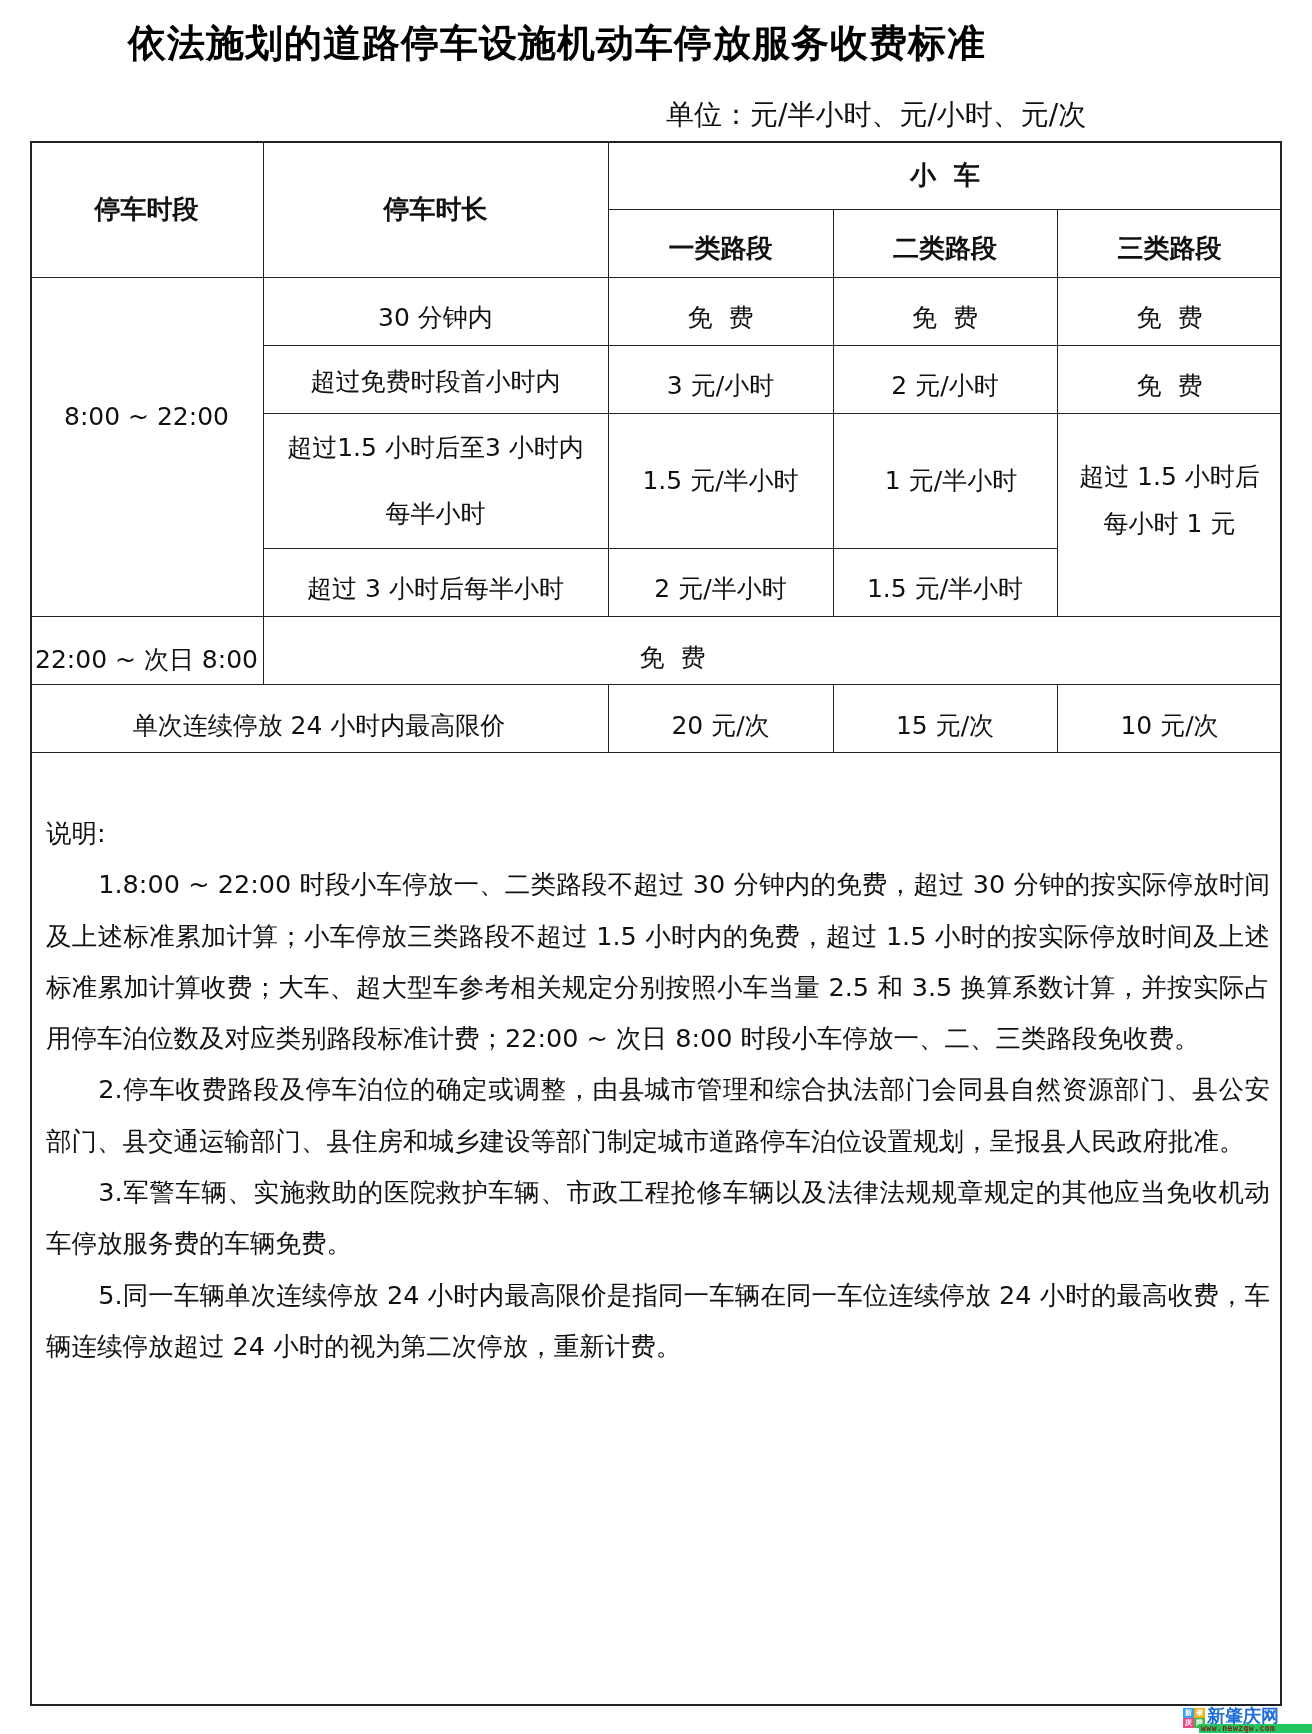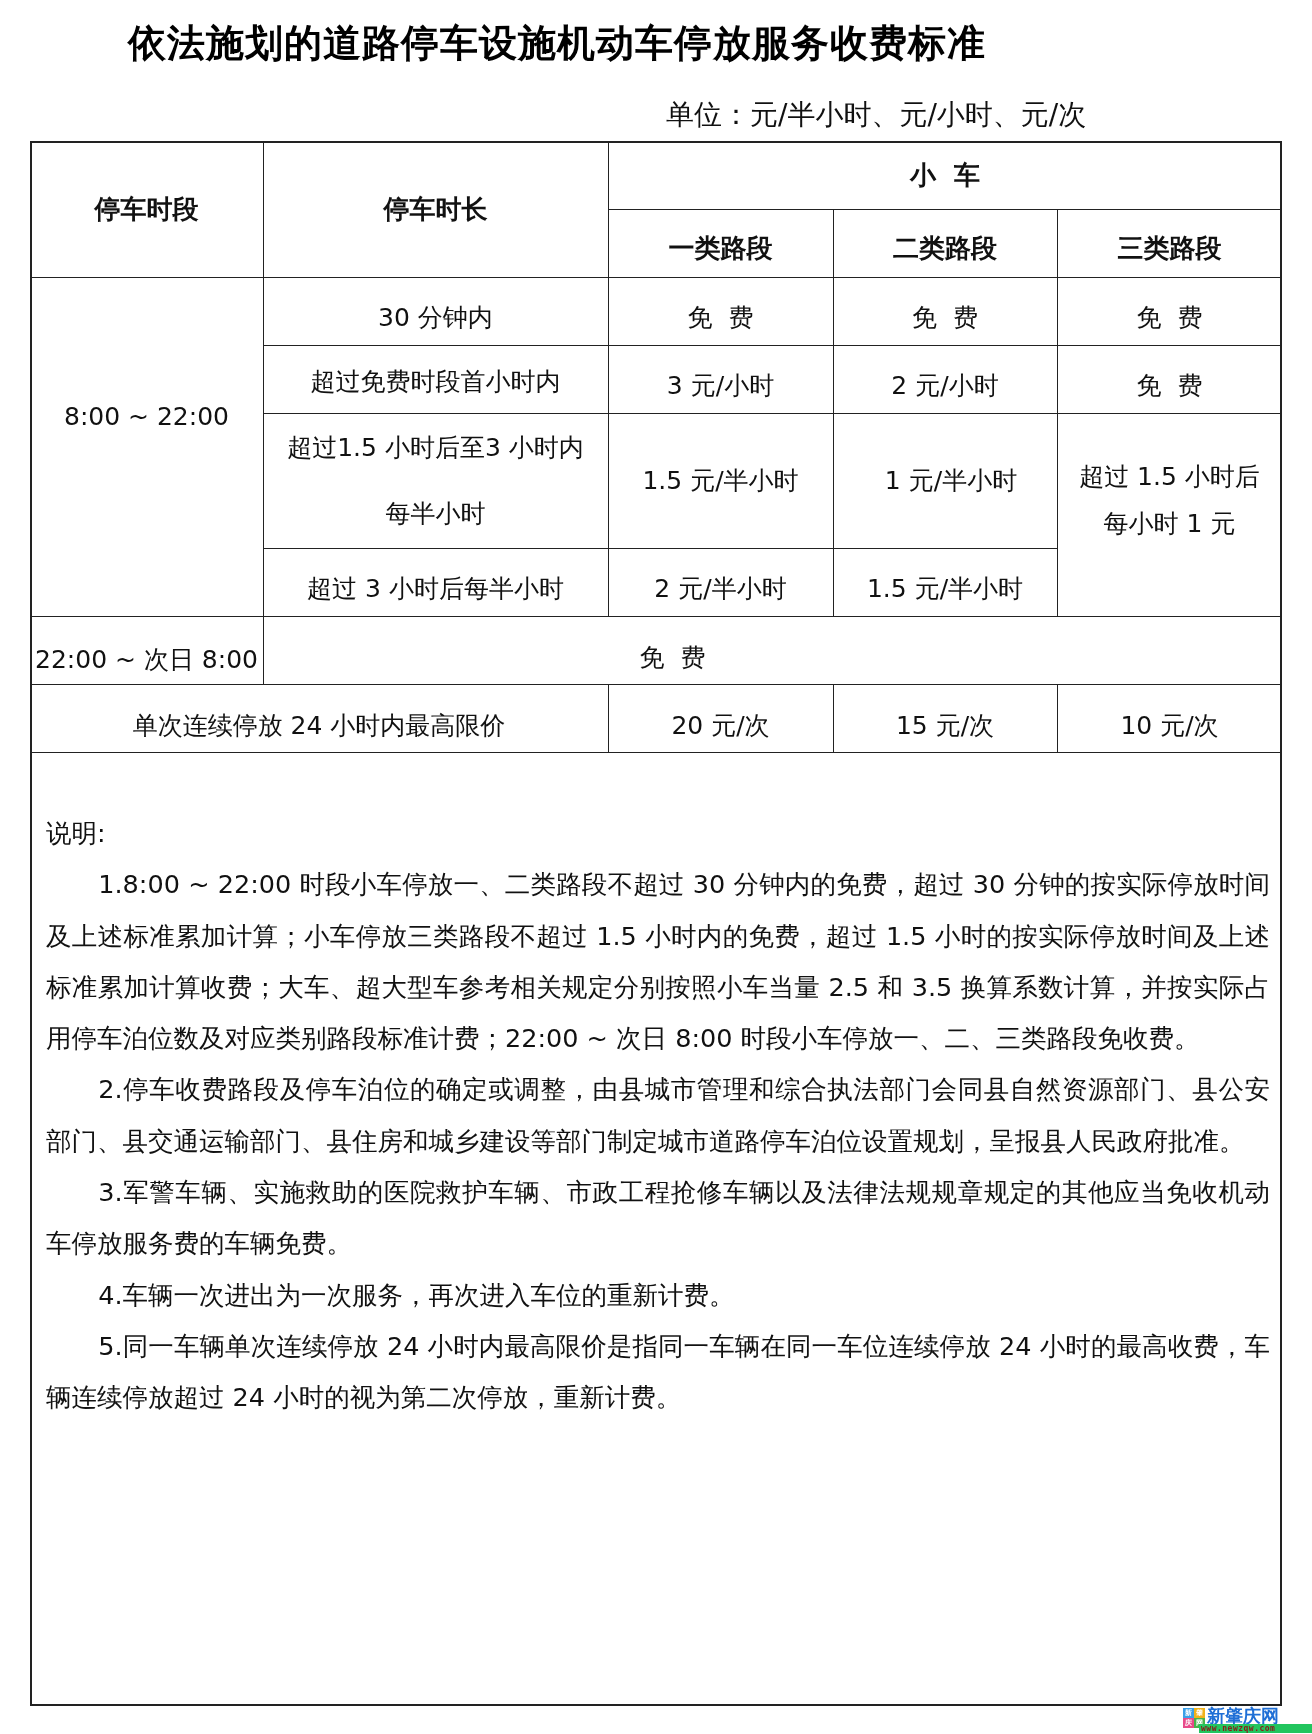--- a/index.html
+++ b/index.html
@@ -149,21 +149,20 @@
 </div>
 <div class="cell" style="left:1057px; top:684px; width:225px; height:68px; padding-top:14px;">
   <span>10 元/次</span>
 </div>
 
 <div class="notes">
   <p class="head">说明:</p>
   <p>1.8:00 ~ 22:00 时段小车停放一、二类路段不超过 30 分钟内的免费，超过 30 分钟的按实际停放时间及上述标准累加计算；小车停放三类路段不超过 1.5 小时内的免费，超过 1.5 小时的按实际停放时间及上述标准累加计算收费；大车、超大型车参考相关规定分别按照小车当量 2.5 和 3.5 换算系数计算，并按实际占用停车泊位数及对应类别路段标准计费；22:00 ~ 次日 8:00 时段小车停放一、二、三类路段免收费。</p>
   <p>2.停车收费路段及停车泊位的确定或调整，由县城市管理和综合执法部门会同县自然资源部门、县公安部门、县交通运输部门、县住房和城乡建设等部门制定城市道路停车泊位设置规划，呈报县人民政府批准。</p>
   <p>3.军警车辆、实施救助的医院救护车辆、市政工程抢修车辆以及法律法规规章规定的其他应当免收机动车停放服务费的车辆免费。</p>
-  <p>4.车辆一次进出为一次服务，再次进入车位的重新计费。</p>
   <p>5.同一车辆单次连续停放  24 小时内最高限价是指同一车辆在同一车位连续停放 24 小时的最高收费，车辆连续停放超过 24 小时的视为第二次停放，重新计费。</p>
 </div>
 
 <div class="wm">
   <div class="logo">
     <span style="background:#3aa0e8;">新</span>
     <span style="background:#f0b21a;">肇</span>
     <span style="background:#e84a8a;">庆</span>
     <span style="background:#46b44a;">网</span>
   </div>

